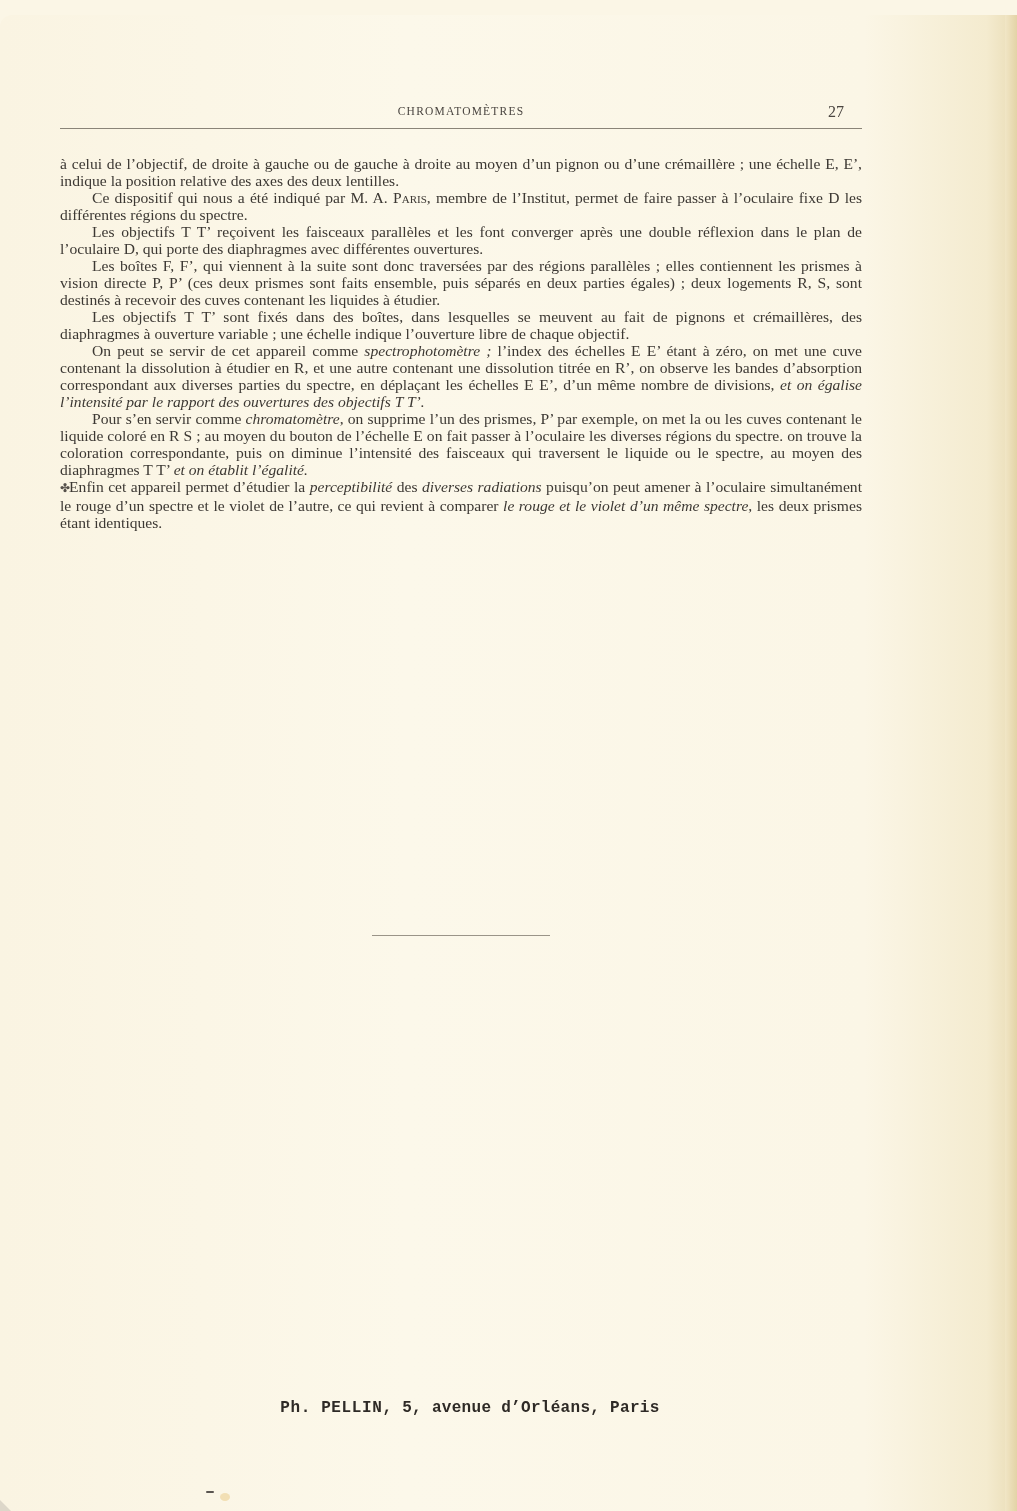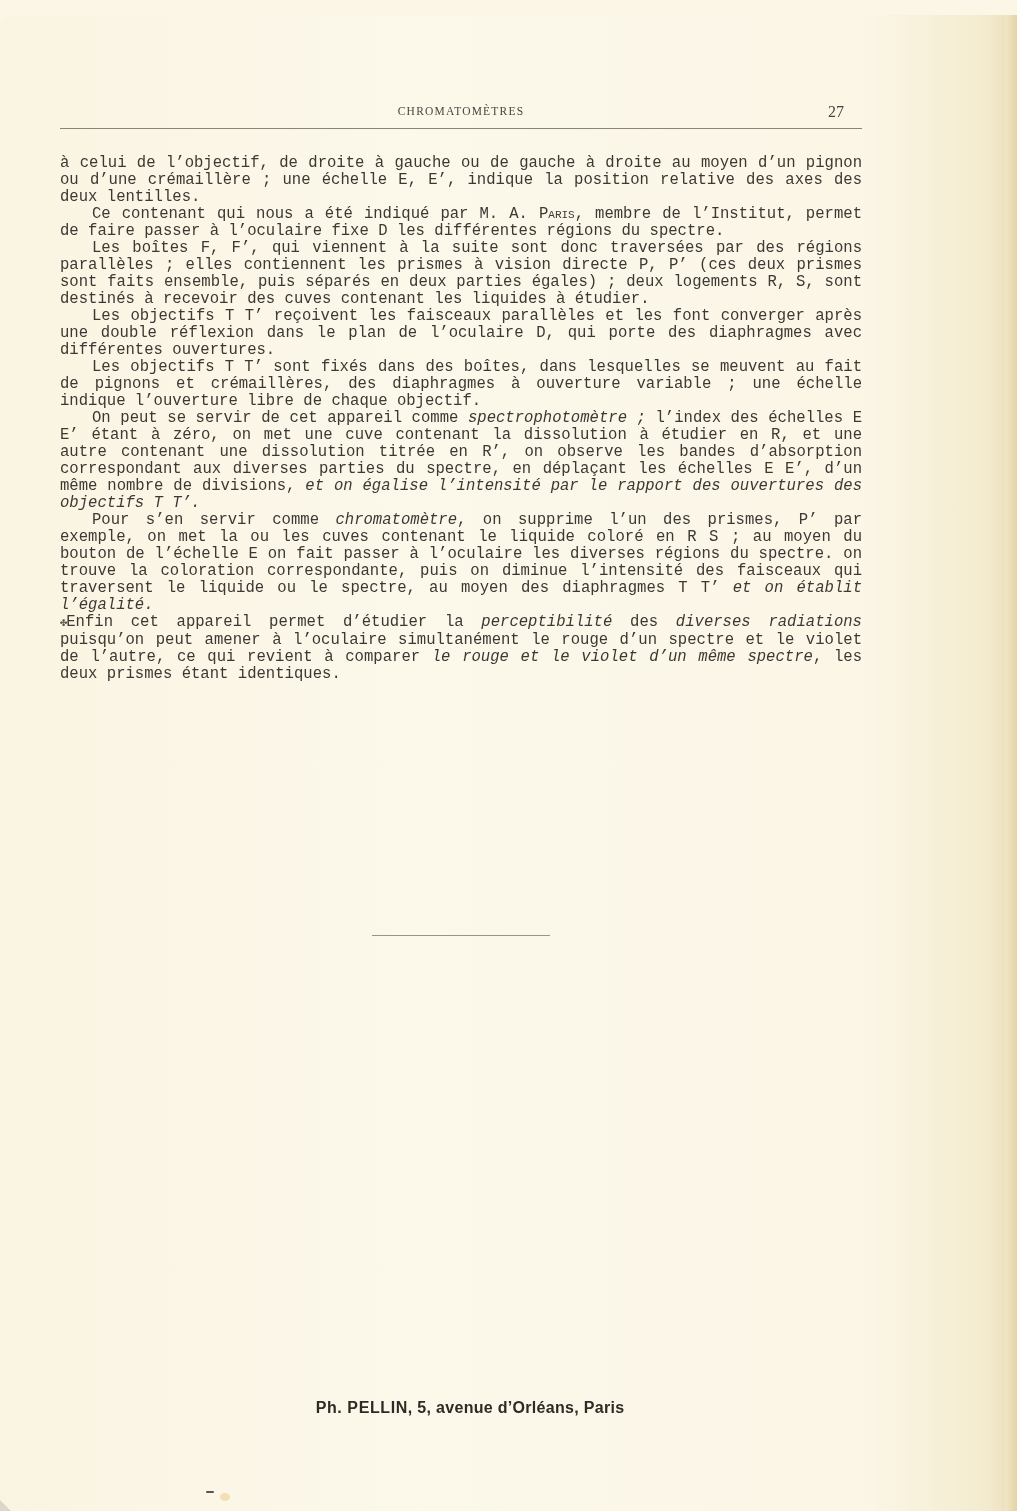--- a/index.html
+++ b/index.html
@@ -34,34 +34,33 @@
       position: absolute; right: 18px; top: 0px; font-size: 16px; color: #4a4540; text-align: right;
     }
     .head-rule {
       position: absolute; left: 60px; top: 113px; width: 802px; height: 0;
       border-top: 1px solid #8a8478;
     }
     .body-text {
       position: absolute; left: 60px; top: 140px; width: 802px;
       font-size: 15.6px; line-height: 17px; text-align: justify;
       color: #3c3833;
-      font-family: Liberation Mono, monospace;
     }
     .body-text p { margin: 0; text-indent: 32px; }
     .body-text p.noindent { text-indent: 0; }
     .body-text em { font-style: italic; }
     .sc { font-variant: small-caps; }
     .ornament { color: #55504a; font-size: 12px; letter-spacing: -1px; }
     .mid-rule {
       position: absolute; left: 372px; top: 920px; width: 178px; height: 0;
       border-top: 1px solid #9a9488;
     }
     .footer {
       position: absolute; left: 0; width: 940px; top: 1384px; text-align: center;
-      font-family: Liberation Sans, sans-serif; font-weight: bold;
+      font-family: Liberation Mono, monospace; font-weight: bold;
       font-size: 16px; color: #2e2a26; letter-spacing: 0.3px;
     }
     .footer .name { letter-spacing: 0.6px; }
     .speck { position: absolute; width: 8px; height: 2px; background: #5a5550; left: 206px; top: 1476px; border-radius: 1px; }
     .stain { position: absolute; width: 10px; height: 8px; background: #f0d9a8; left: 220px; top: 1478px; border-radius: 50%; opacity: 0.8; }
   </style>
 </head>
 <body>
 
 <div class="page">
@@ -69,23 +68,23 @@
   <div class="corner-fold"></div>
 
   <div class="running-head">
     <div class="running-title">CHROMATOMÈTRES</div>
     <div class="folio">27</div>
   </div>
   <div class="head-rule"></div>
 
   <div class="body-text" id="body-text">
       <p class="noindent"><span>à celui de l’objectif, de droite à gauche ou de gauche à droite au moyen d’un pignon ou d’une crémaillère ; une échelle E, E’, indique la position relative des axes des deux lentilles.</span></p>
-      <p><span>Ce contenant qui nous a été indiqué par M. A. </span><span class="sc">Paris</span><span>, membre de l’Institut, permet de faire passer à l’oculaire fixe D les différentes régions du spectre.</span></p>
+      <p><span>Ce dispositif qui nous a été indiqué par M. A. </span><span class="sc">Paris</span><span>, membre de l’Institut, permet de faire passer à l’oculaire fixe D les différentes régions du spectre.</span></p>
+      <p><span>Les objectifs T T’ reçoivent les faisceaux parallèles et les font converger après une double réflexion dans le plan de l’oculaire D, qui porte des diaphragmes avec différentes ouvertures.</span></p>
       <p><span>Les boîtes F, F’, qui viennent à la suite sont donc traversées par des régions parallèles ; elles contiennent les prismes à vision directe P, P’ (ces deux prismes sont faits ensemble, puis séparés en deux parties égales) ; deux logements R, S, sont destinés à recevoir des cuves contenant les liquides à étudier.</span></p>
-      <p><span>Les objectifs T T’ reçoivent les faisceaux parallèles et les font converger après une double réflexion dans le plan de l’oculaire D, qui porte des diaphragmes avec différentes ouvertures.</span></p>
       <p><span>Les objectifs T T’ sont fixés dans des boîtes, dans lesquelles se meuvent au fait de pignons et crémaillères, des diaphragmes à ouverture variable ; une échelle indique l’ouverture libre de chaque objectif.</span></p>
       <p><span>On peut se servir de cet appareil comme </span><em>spectrophotomètre ;</em><span> l’index des échelles E E’ étant à zéro, on met une cuve contenant la dissolution à étudier en R, et une autre contenant une dissolution titrée en R’, on observe les bandes d’absorption correspondant aux diverses parties du spectre, en déplaçant les échelles E E’, d’un même nombre de divisions, </span><em>et on égalise l’intensité par le rapport des ouvertures des objectifs T T’.</em></p>
       <p><span>Pour s’en servir comme </span><em>chromatomètre</em><span>, on supprime l’un des prismes, P’ par exemple, on met la ou les cuves contenant le liquide coloré en R S ; au moyen du bouton de l’échelle E on fait passer à l’oculaire les diverses régions du spectre. on trouve la coloration correspondante, puis on diminue l’intensité des faisceaux qui traversent le liquide ou le spectre, au moyen des diaphragmes T T’ </span><em>et on établit l’égalité.</em></p>
       <p class="noindent"><span class="ornament">✤</span><span>Enfin cet appareil permet d’étudier la </span><em>perceptibilité</em><span> des </span><em>diverses radiations</em><span> puisqu’on peut amener à l’oculaire simultanément le rouge d’un spectre et le violet de l’autre, ce qui revient à comparer </span><em>le rouge et le violet d’un même spectre</em><span>, les deux prismes étant identiques.</span></p>
     </div>
 
   <div class="mid-rule"></div>
 
   <div class="footer">
     <span class="name">Ph. PELLIN</span><span>, 5, avenue d’Orléans, Paris</span>

